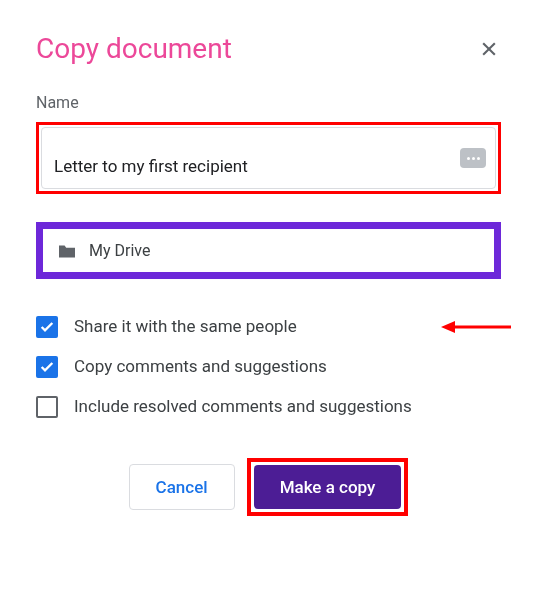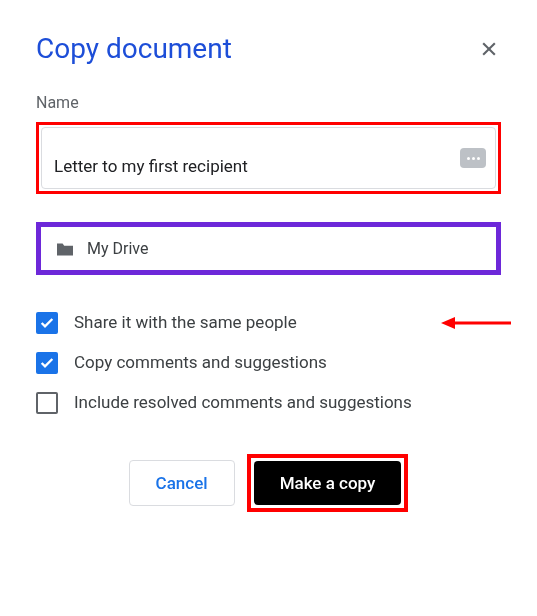--- a/index.html
+++ b/index.html
@@ -20,21 +20,21 @@
     }
     .dialog-header {
       display: flex;
       justify-content: space-between;
       align-items: center;
       margin-bottom: 28px;
     }
     .dialog-title {
       font-size: 28px;
       font-weight: 400;
-      color: #1d4ed8;
+      color: #ec4899;
       letter-spacing: 0;
     }
     .close-btn {
       width: 24px;
       height: 24px;
       cursor: pointer;
       display: flex;
       align-items: center;
       justify-content: center;
       color: #5f6368;
@@ -79,21 +79,21 @@
       justify-content: center;
       gap: 2px;
     }
     .input-badge span {
       width: 3px;
       height: 3px;
       background: #fff;
       border-radius: 50%;
     }
     .folder-row-wrap {
-      border: 5px solid #6d28d9;
+      border: 7px solid #6d28d9;
       padding: 2px;
       margin-bottom: 36px;
     }
     .folder-row {
       display: flex;
       align-items: center;
       padding: 10px 12px;
       gap: 12px;
       cursor: pointer;
     }
@@ -172,21 +172,21 @@
       background: #fff;
       border: 1px solid #dadce0;
       color: #1a73e8;
     }
     .primary-wrap {
       border: 4px solid #ff0000;
       padding: 3px;
       display: inline-flex;
     }
     .btn-primary {
-      background: #000000;
+      background: #4c1d95;
       border: none;
       color: #fff;
     }
   </style>
 </head>
 <body>
 
 <div class="dialog">
 
   <div class="dialog-header">

